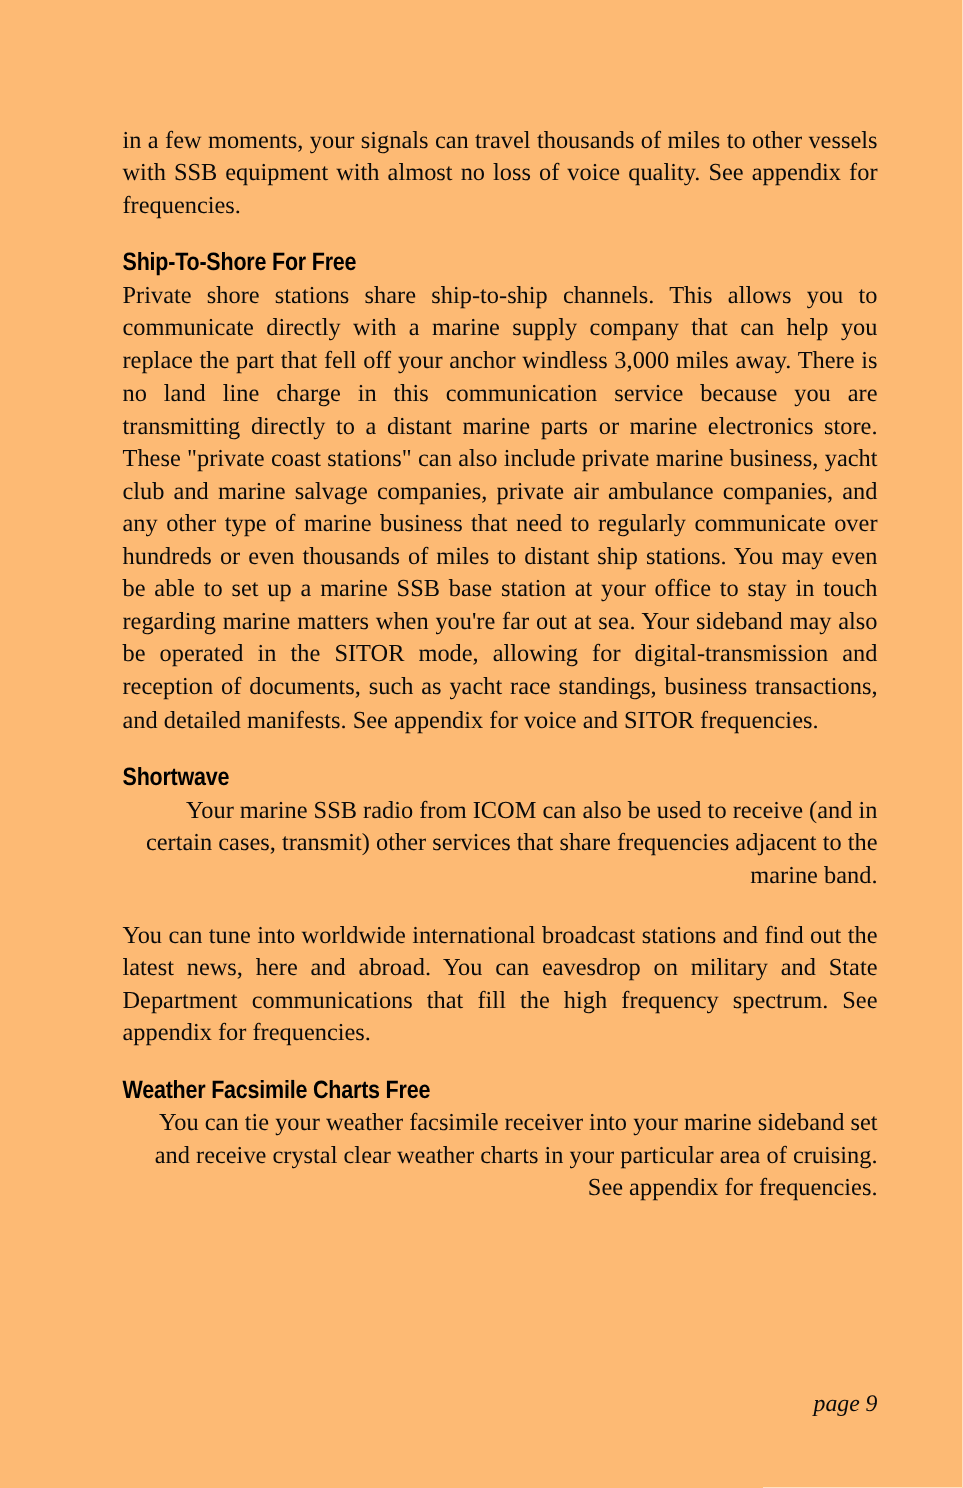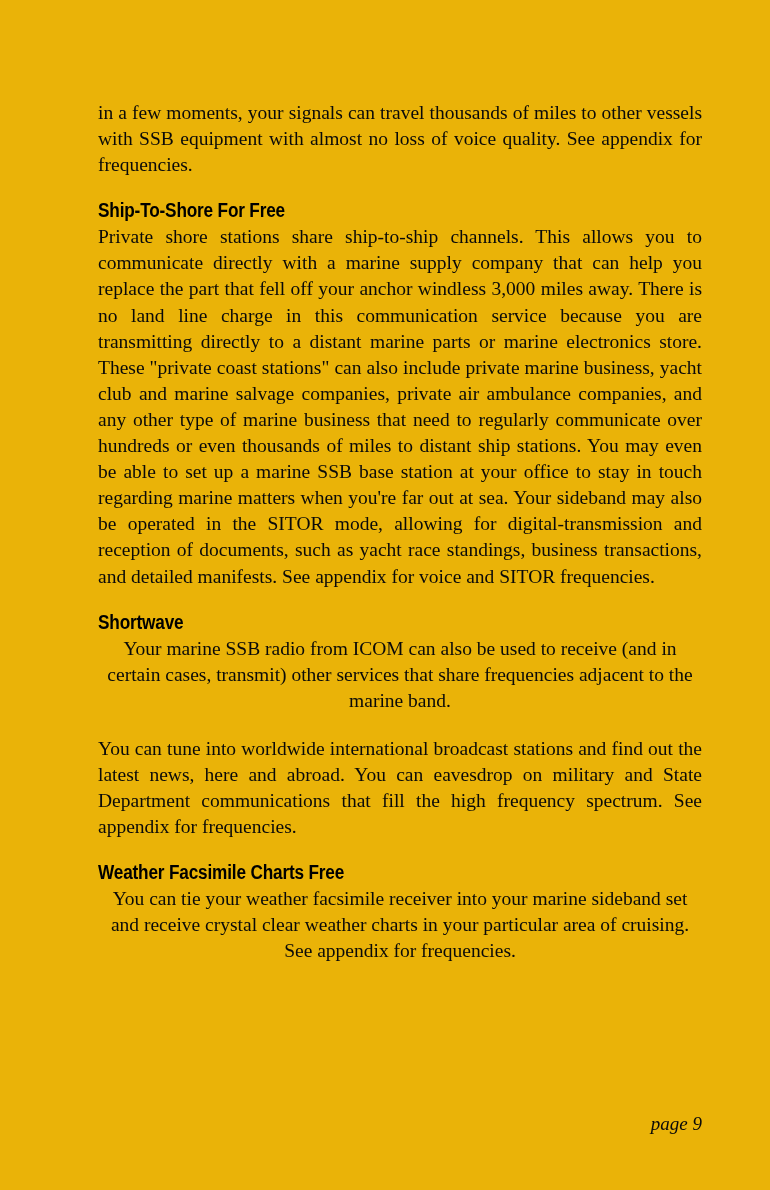--- a/index.html
+++ b/index.html
@@ -15,42 +15,42 @@
     color: #000000;
     overflow: hidden;
   }
 
   .page {
     position: absolute;
     left: 0;
     top: 0;
     width: 770px;
     height: 1190px;
-    background: #eab308;
+    background: #fdba74;
   }
 
   .text-column {
     position: absolute;
     left: 98px;
     top: 100px;
     width: 604px;
   }
 
   .body-para {
     font-family: "Liberation Serif", "DejaVu Serif", serif;
     font-size: 19.5px;
     line-height: 26.1px;
     text-align: justify;
     margin: 0;
     color: #0a0a0a;
     -webkit-font-smoothing: none;
   }
 
   .body-para.ragged {
-    text-align: center;
+    text-align: right;
   }
 
   .section-heading {
     font-family: "Liberation Sans Narrow", "Liberation Sans", "DejaVu Sans", sans-serif;
     font-weight: 700;
     font-size: 20px;
     line-height: 23px;
     letter-spacing: -0.2px;
     transform: scaleX(0.86);
     transform-origin: left center;

